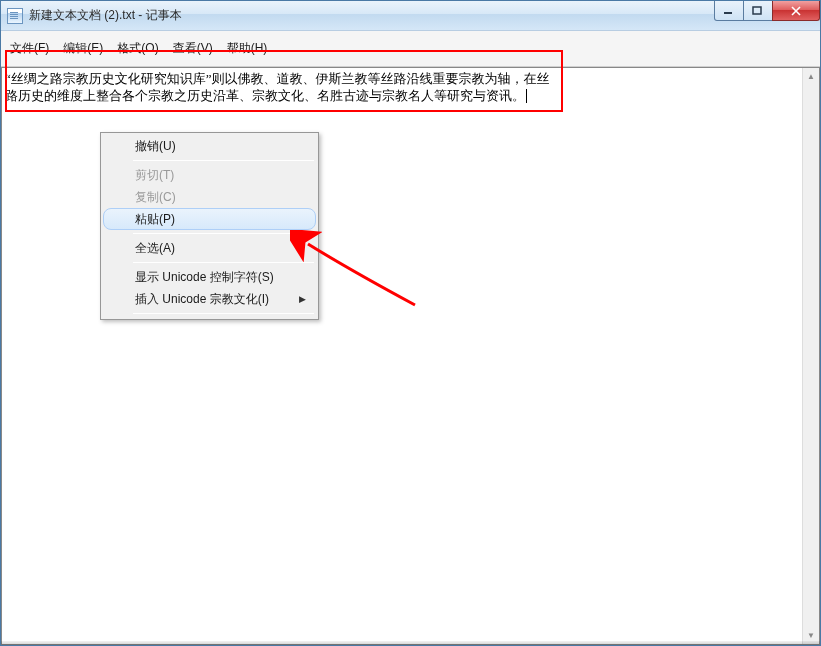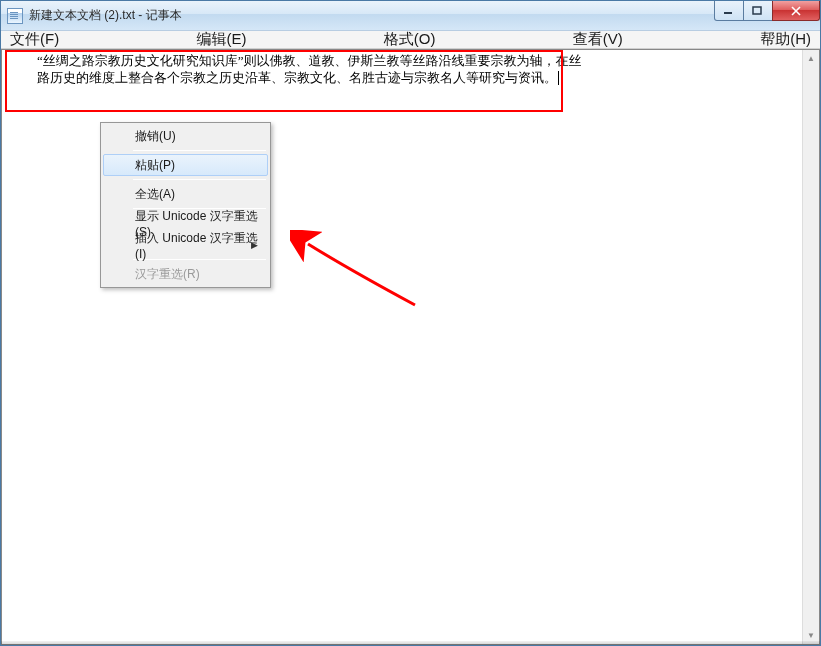--- a/index.html
+++ b/index.html
@@ -69,28 +69,27 @@
     width: 48px;
     background: linear-gradient(to bottom,#f1a0a0 0%, #e06060 45%, #c83030 46%, #e06060 100%);
     color: #fff;
     border-color: #8a2b2b;
     border-bottom-right-radius:3px;
   }
   .win-btn svg { width: 12px; height: 10px; }
 
   
   .menubar {
-    height: 18px;
+    height: 36px;
     background: #f5f5f5;
     border-bottom: 1px solid #d0d0d0;
     display: flex;
     align-items: center;
     padding: 0 2px;
-    font-size: 15px;
-    justify-content: space-between;
+    font-size: 12px;
   }
   .menubar .menu-item {
     padding: 2px 7px;
     color: #1a1a1a;
     cursor: default;
   }
 
   
   .client {
     flex: 1;
@@ -146,23 +145,23 @@
     background: #f0f0f0;
     display: flex; align-items: center; justify-content: center;
     color: #888;
     font-size: 8px;
   }
   .vscroll .track { flex:1; }
 
   
   .context-menu {
     position: absolute;
-    top: 122px;
+    top: 132px;
     left: 100px;
-    width: 171px;
+    width: 219px;
     background: #f0f0f0;
     border: 1px solid #979797;
     box-shadow: 2px 2px 4px rgba(0,0,0,0.25);
     padding: 2px;
     z-index: 10;
   }
   .cm-gutter {
     position: absolute;
     top:2px; bottom:2px; left:2px;
     width: 26px;
@@ -175,21 +174,21 @@
     align-items: center;
     padding-left: 32px;
     font-size: 12px;
     color: #1a1a1a;
     cursor: default;
   }
   .cm-item.disabled { color: #9a9a9a; }
   .cm-item.hover {
     background: linear-gradient(to bottom, #eaf3fc, #d7e9fb);
     border: 1px solid #aecff7;
-    border-radius: 2px;
+    border-radius: 8px;
     padding-left: 31px;
     height: 22px;
   }
   .cm-sep {
     margin: 3px 2px 3px 30px;
     height: 1px;
     background: #d7d7d7;
     border-bottom: 1px solid #fff;
   }
   .cm-item .arrow {
@@ -247,50 +246,51 @@
 
   <div class="menubar">
     <span class="menu-item">文件(F)</span>
     <span class="menu-item">编辑(E)</span>
     <span class="menu-item">格式(O)</span>
     <span class="menu-item">查看(V)</span>
     <span class="menu-item">帮助(H)</span>
   </div>
 
   <div class="client">
-    <div class="text-area" style="width: 557px; margin-left: 32px;"><span id="doc-text">“丝绸之路宗教历史文化研究知识库”则以佛教、道教、伊斯兰教等丝路沿线重要宗教为轴，在丝路历史的维度上整合各个宗教之历史沿革、宗教文化、名胜古迹与宗教名人等研究与资讯。</span><span class="caret"></span></div>
+    <div class="text-area" style="width: 557px;"><span id="doc-text">“丝绸之路宗教历史文化研究知识库”则以佛教、道教、伊斯兰教等丝路沿线重要宗教为轴，在丝路历史的维度上整合各个宗教之历史沿革、宗教文化、名胜古迹与宗教名人等研究与资讯。</span><span class="caret"></span></div>
 
     <div class="vscroll">
       <div class="arrow">▲</div>
       <div class="track"></div>
       <div class="arrow">▼</div>
     </div>
   </div>
 
   <div class="bottom-edge"></div>
 </div>
 
 <div class="highlight-box"></div>
 
 <div class="context-menu">
   <div class="cm-gutter"></div>
 
   <div class="cm-item">撤销(U)</div>
   <div class="cm-sep"></div>
+  <div class="cm-item disabled">剪切(T)</div>
+  <div class="cm-item disabled">复制(C)</div>
   <div class="cm-item hover">粘贴(P)</div>
   <div class="cm-sep"></div>
   <div class="cm-item">全选(A)</div>
   <div class="cm-sep"></div>
-  <div class="cm-item">显示 Unicode 汉字重选(S)</div>
+  <div class="cm-item">显示 Unicode 控制字符(S)</div>
   <div class="cm-item">
-    <span>插入 Unicode 汉字重选(I)</span>
+    <span>插入 Unicode 宗教文化(I)</span>
     <span class="arrow">▶</span>
   </div>
   <div class="cm-sep"></div>
-  <div class="cm-item disabled">汉字重选(R)</div>
 </div>
 
 <svg class="anno-arrow" style="left:290px; top:230px;" width="130" height="80" viewBox="0 0 130 80">
   <defs>
     <marker id="ah" markerWidth="12" markerHeight="12" refX="2" refY="6" orient="auto">
       <path d="M0,0 L12,6 L0,12 L3,6 Z" fill="#ff0000"></path>
     </marker>
   </defs>
   <path d="M125,75 Q60,40 18,14" stroke="#ff0000" stroke-width="3" fill="none" marker-end="url(#ah)"></path>
 </svg>

